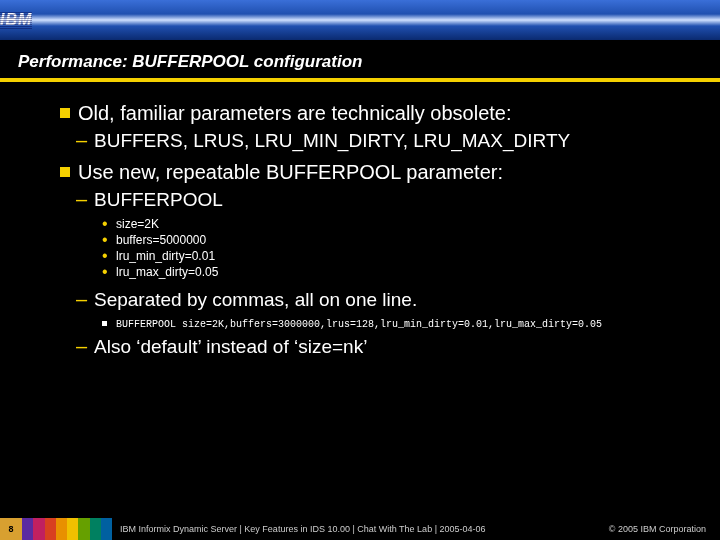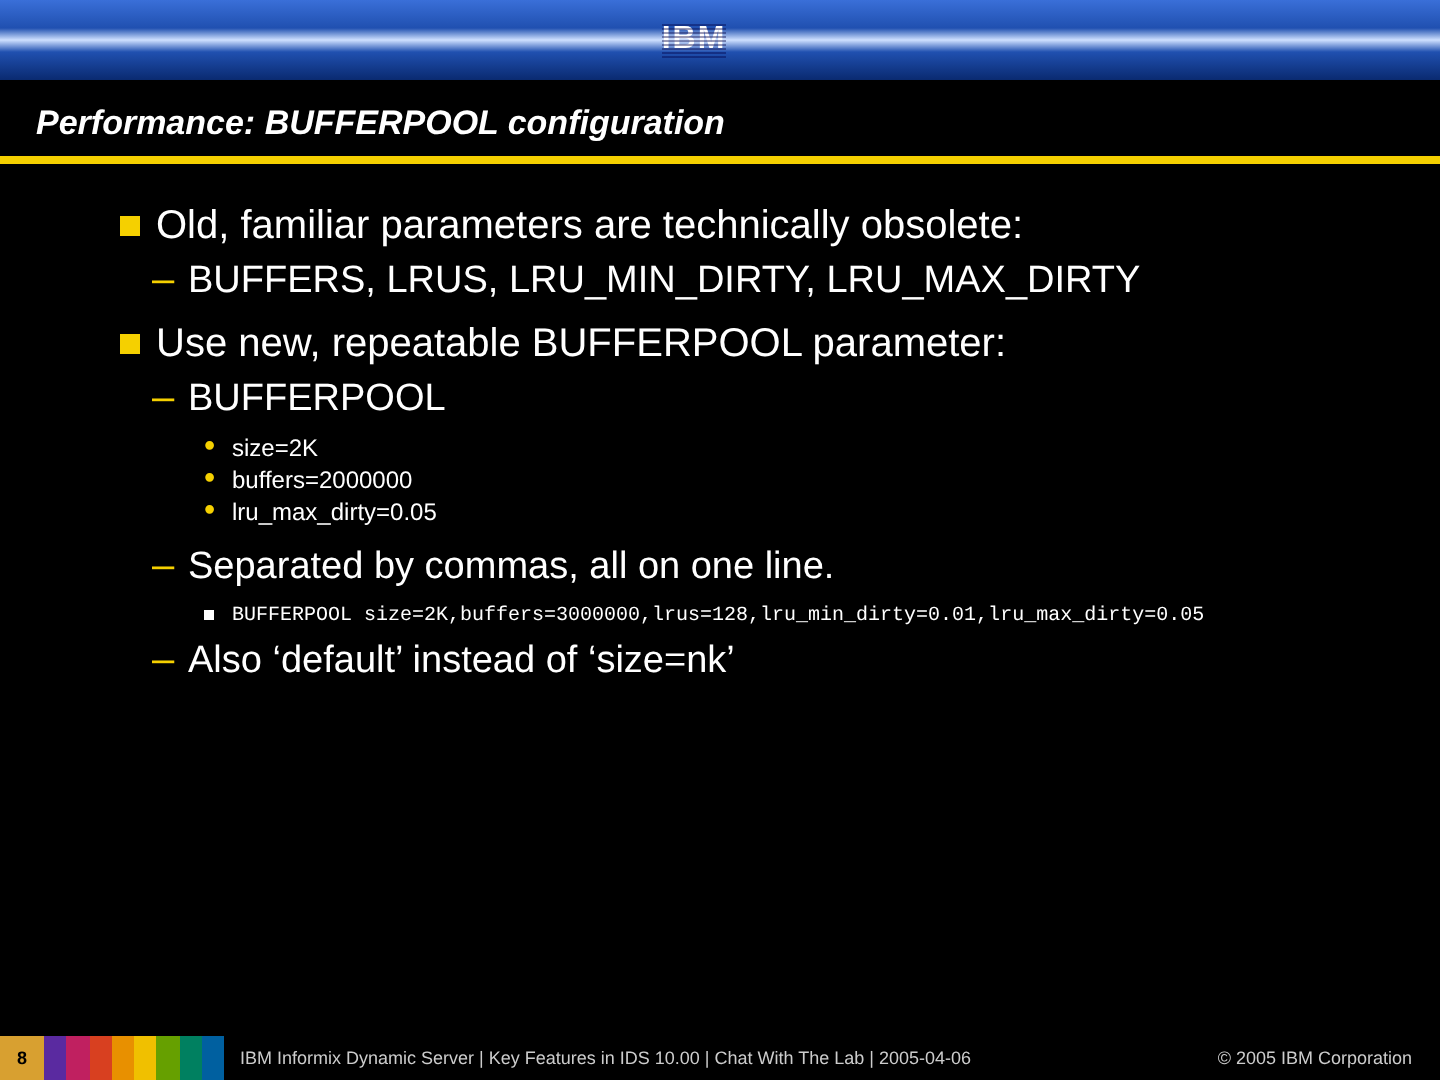--- a/index.html
+++ b/index.html
@@ -10,22 +10,23 @@
     color: #fff;
     overflow: hidden;
     position: relative;
   }
   .header {
     height: 40px;
     background: linear-gradient(to bottom, #3a6fd8 0%, #2050b0 35%, #cfe0ff 50%, #2050b0 65%, #0a2a70 100%);
     position: relative;
     display: flex;
     align-items: center;
-    justify-content: center;
+    justify-content: flex-start;
     padding-right: 26px;
+    font-style: italic;
   }
   .logo-plain { font-family: Arial; font-weight: bold; font-size: 16px; color:#fff; letter-spacing: 1px; position:relative;}
   .logo-lines::before {
     content:"";
     position:absolute; inset:0;
     background: repeating-linear-gradient(to bottom, rgba(0,0,0,0) 0 1px, rgba(0,0,70,0.4) 1px 2px);
   }
   .title {
     font-size: 17px;
     font-weight: bold;
@@ -133,21 +134,22 @@
 <div class="content">
 
   <div class="bullet1">Old, familiar parameters are technically obsolete:</div>
   <div class="bullet2">BUFFERS, LRUS, LRU_MIN_DIRTY, LRU_MAX_DIRTY</div>
 
   <div class="bullet1">Use new, repeatable BUFFERPOOL parameter:</div>
   <div class="bullet2">BUFFERPOOL</div>
 
   <div class="group3">
     <div class="bullet3">size=2K</div>
-    <div class="bullet3">buffers=2000000</div>
+    <div class="bullet3">buffers=5000000</div>
+    <div class="bullet3">lru_min_dirty=0.01</div>
     <div class="bullet3">lru_max_dirty=0.05</div>
   </div>
 
   <div class="bullet2">Separated by commas, all on one line.</div>
   <div class="bullet4">
     <span class="mono">BUFFERPOOL size=2K,buffers=3000000,lrus=128,lru_min_dirty=0.01,lru_max_dirty=0.05</span>
   </div>
 
   <div class="bullet2">Also ‘default’ instead of ‘size=nk’</div>
 

